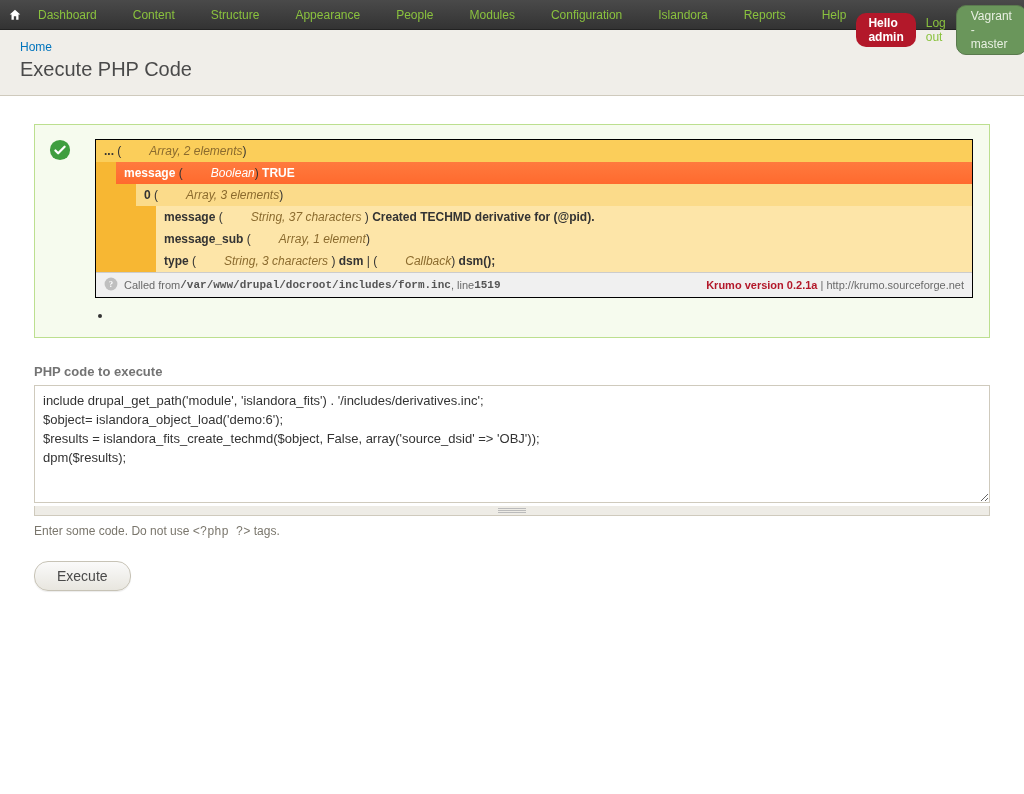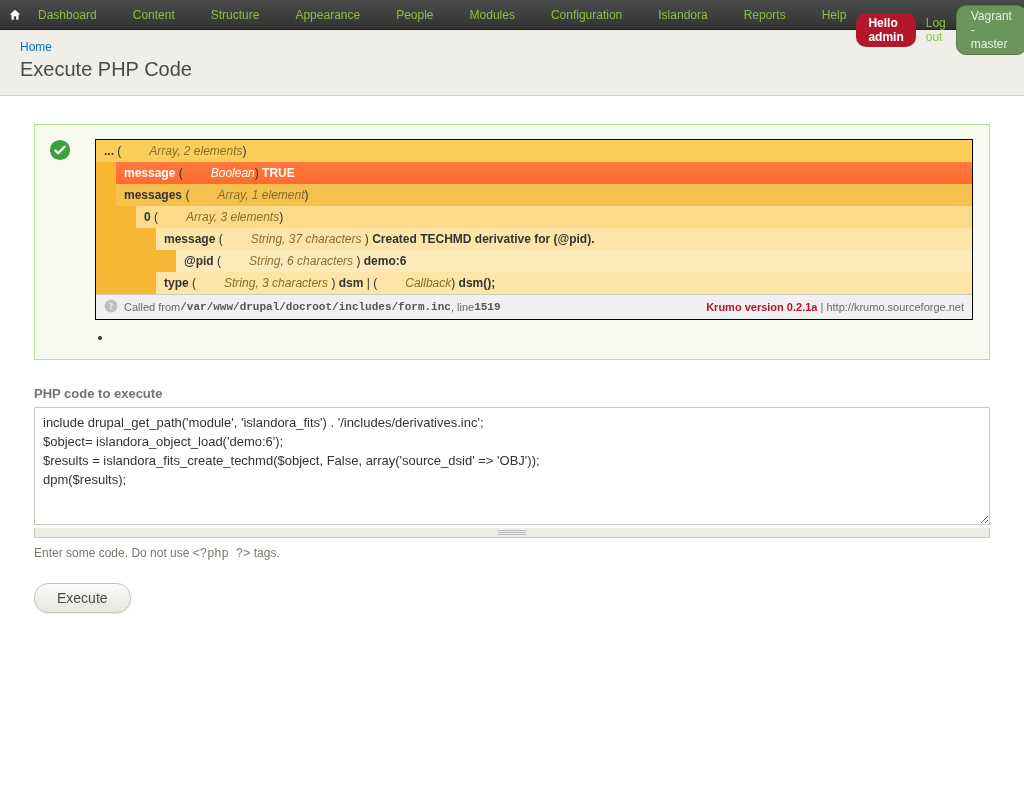--- a/index.html
+++ b/index.html
@@ -118,34 +118,30 @@
             <span class="key">...</span>
             (<span class="type">Array, 2 elements</span>)
           </div>
         </div>
         <div id="krumo-rows">
             <div class="indent-stripe">
               <div class="gutter g1"></div>
               <div class="rowbody krow lvl1 hl"><span class="key">message</span> (<span class="type">Boolean</span>) <span class="val">TRUE</span></div>
             </div>
             <div class="indent-stripe">
-              <div class="gutter g1"></div>
-              <div class="rowbody krow lvl1"><span class="key">messages</span> (<span class="type">Array, 1 element</span>)</div>
-            </div>
-            <div class="indent-stripe">
               <div class="gutter g2"></div>
               <div class="rowbody krow lvl2"><span class="key">0</span> (<span class="type">Array, 3 elements</span>)</div>
             </div>
             <div class="indent-stripe">
               <div class="gutter g3"></div>
               <div class="rowbody krow lvl3"><span class="key">message</span> (<span class="type">String, 37 characters </span>) <span class="val">Created TECHMD derivative for (@pid).</span></div>
             </div>
             <div class="indent-stripe">
-              <div class="gutter g4"></div>
-              <div class="rowbody krow lvl4"><span class="key">@pid</span> (<span class="type">String, 6 characters </span>) <span class="val">demo:6</span></div>
+              <div class="gutter g3"></div>
+              <div class="rowbody krow lvl3"><span class="key">message_sub</span> (<span class="type">Array, 1 element</span>)</div>
             </div>
             <div class="indent-stripe">
               <div class="gutter g3"></div>
               <div class="rowbody krow lvl3"><span class="key">type</span> (<span class="type">String, 3 characters </span>) <span class="val">dsm</span> | (<span class="type">Callback</span>) <span class="val">dsm();</span></div>
             </div>
           </div>
         <div class="kfoot">
           <span class="qicon">
             <svg width="14" height="14" viewBox="0 0 24 24">
                 <circle cx="12" cy="12" r="11" fill="#bfbfbf"></circle>

